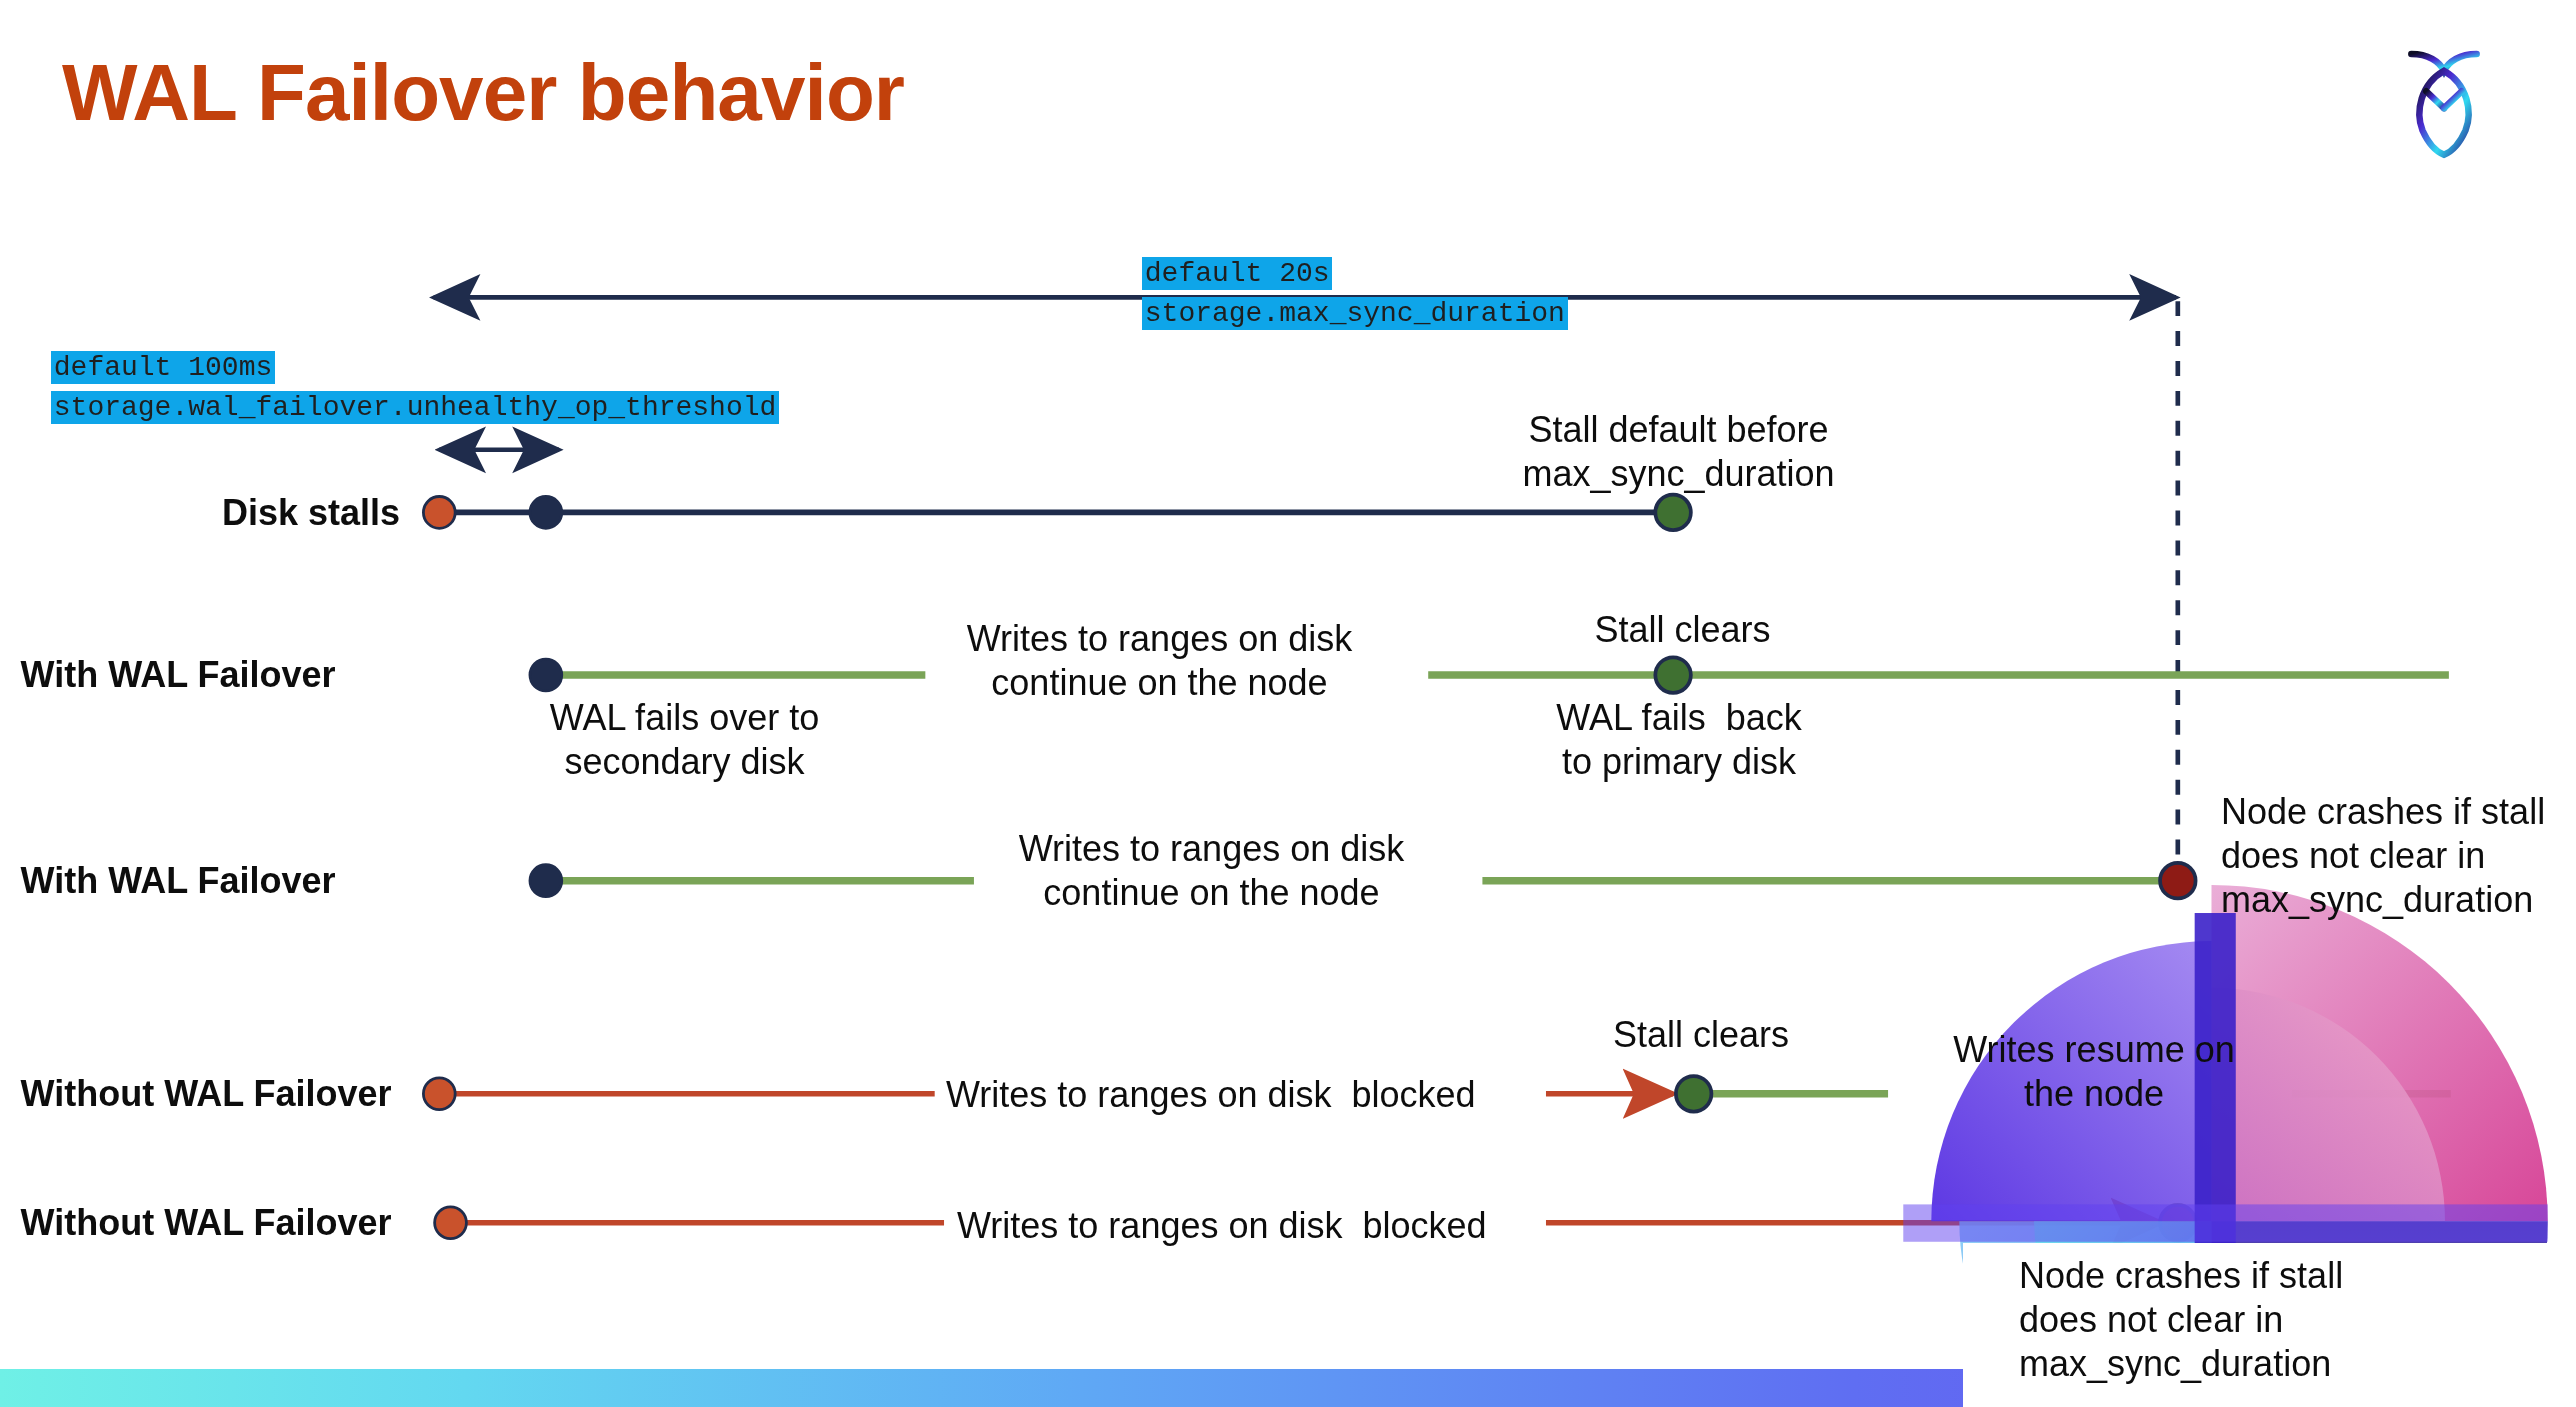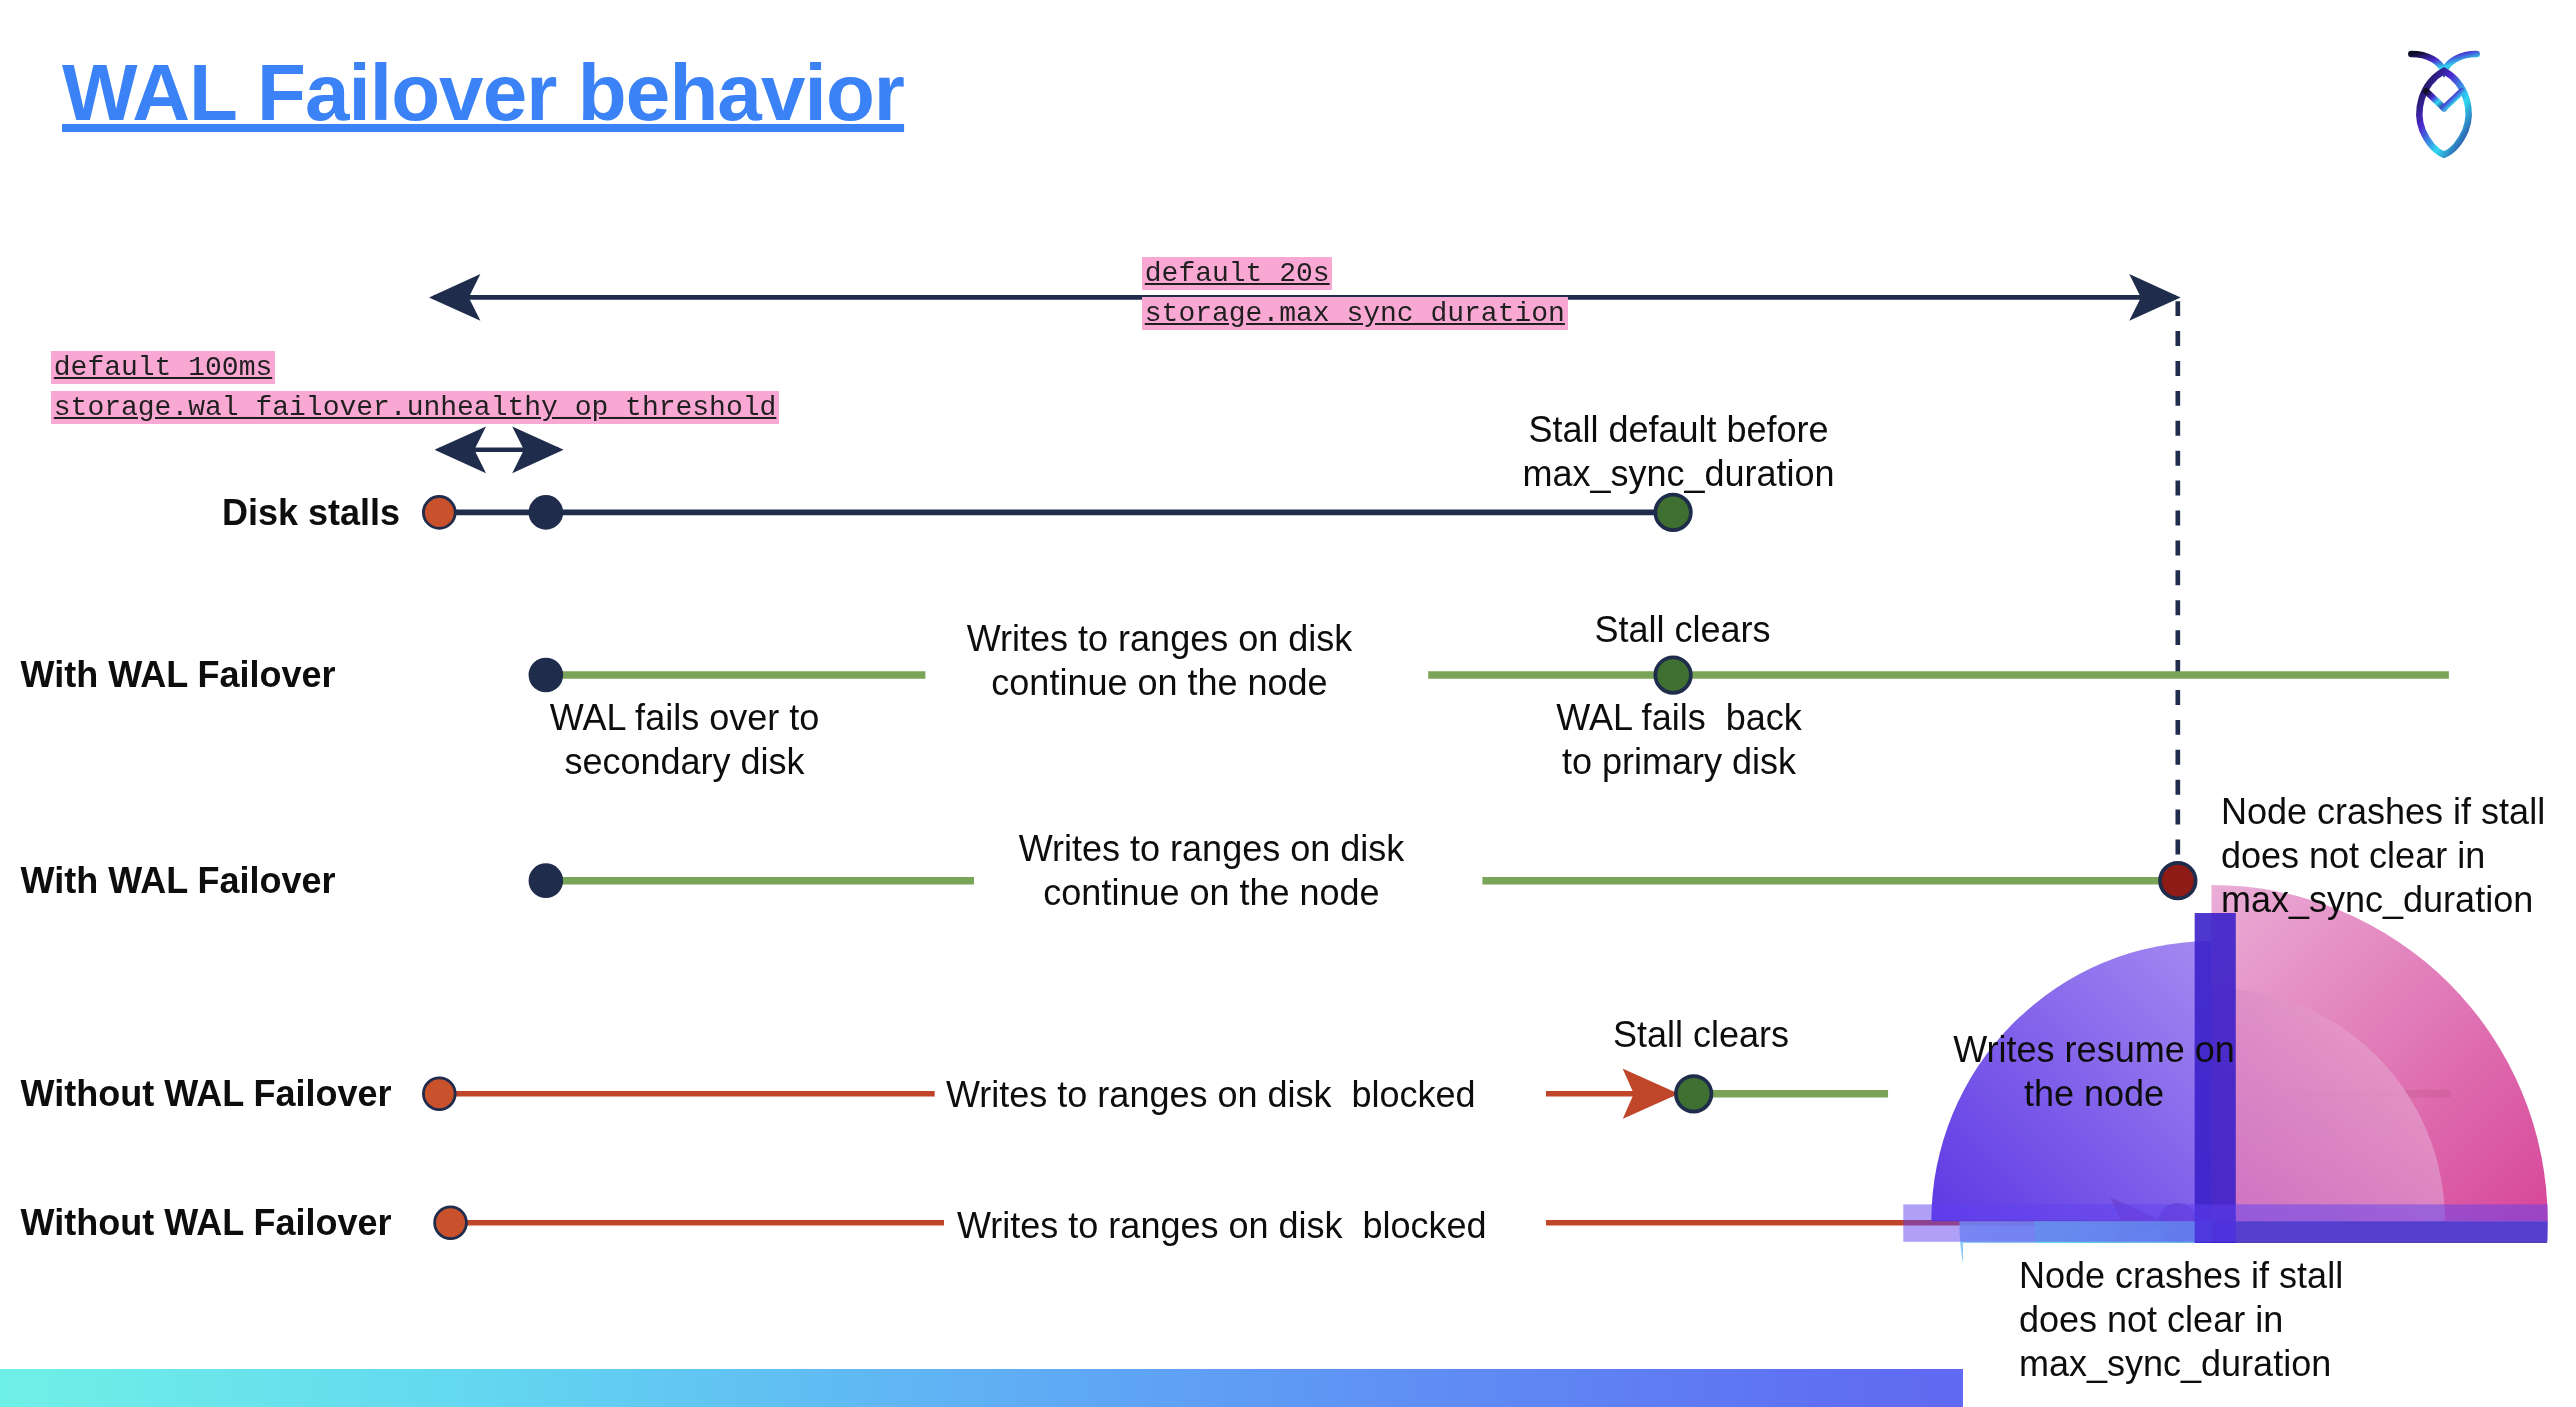--- a/index.html
+++ b/index.html
@@ -15,45 +15,43 @@
     color: #000000;
   }
 
   
   #slide-title {
     position: absolute;
     left: 62px; top: 47px;
     font-size: 80px;
     font-weight: bold;
     letter-spacing: -0.9px;
-    color: #3b82f6;
+    color: #c2410c;
     white-space: nowrap;
-    text-decoration: underline;
   }
 
   
   #brand-logo {
     position: absolute;
     right: 62px; top: 26px;
     width: 140px; height: 140px;
   }
 
   
   .code-chip {
     position: absolute;
     font-family: "Liberation Mono", "DejaVu Sans Mono", monospace;
     font-size: 28px;
     line-height: 40px;
     color: #1f1f1f;
     white-space: nowrap;
   }
   .code-chip span {
-    background: #f9a8d4;
+    background: #0ea5e9;
     padding: 0.9px 2.8px;
-    text-decoration: underline;
   }
 
   
   .dtext {
     position: absolute;
     font-family: "Liberation Sans", sans-serif;
     font-size: 36px;
     line-height: 44px;
     color: #0d0d0d;
     white-space: pre;

